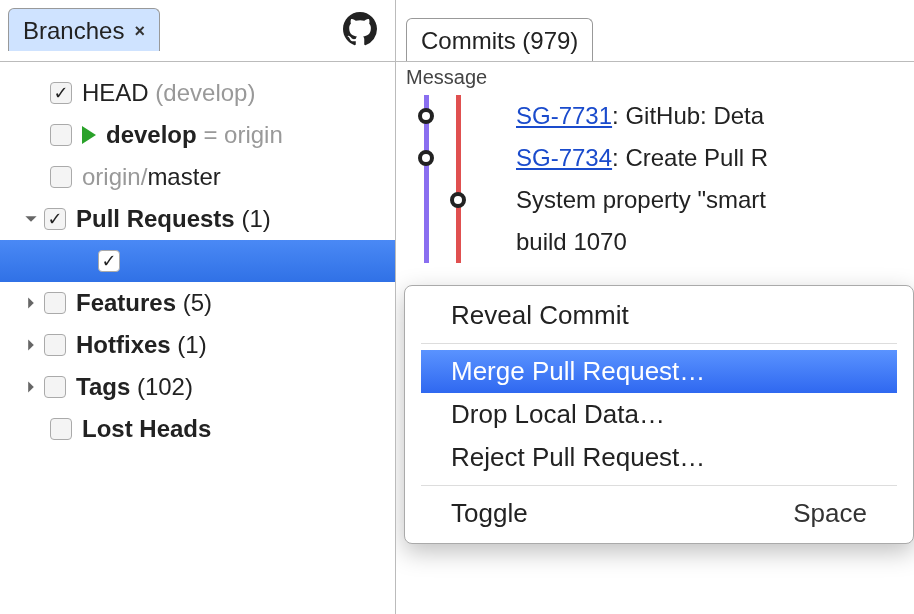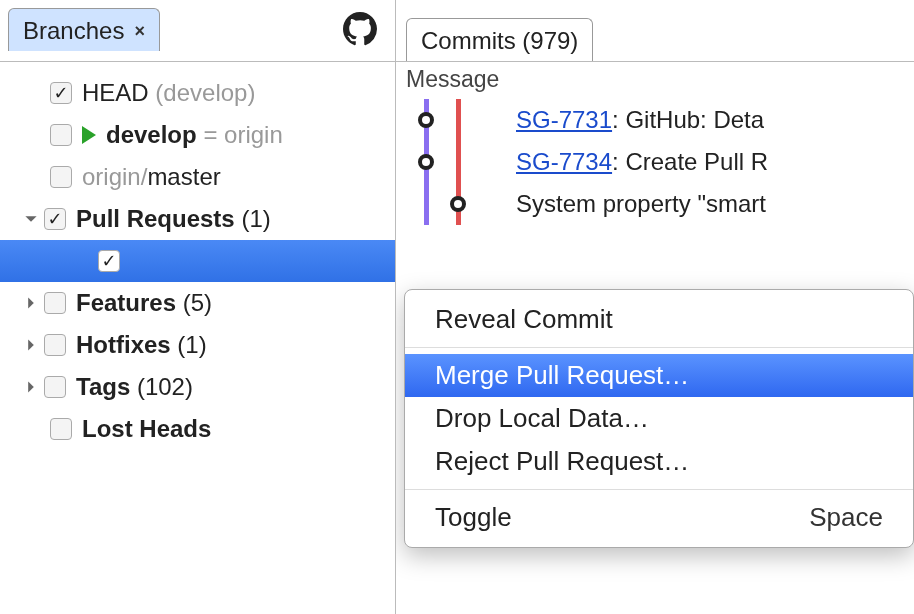--- a/index.html
+++ b/index.html
@@ -112,21 +112,21 @@
     .tree-label .gray { color: #999; }
     .right-tabbar {
       display: flex;
       padding: 6px 10px 0 10px;
       border-bottom: 1px solid #bbb;
       height: 62px;
       align-items: flex-end;
     }
     .msg-header {
       padding: 4px 10px 6px 10px;
-      font-size: 23px;
+      font-size: 20px;
       color: #444;
     }
     .commits-area {
       position: relative;
       flex: 1;
       overflow: hidden;
     }
     .commit-row {
       display: flex;
       align-items: center;
@@ -160,21 +160,21 @@
     .commit-msg { overflow: hidden; }
     .context-menu {
       position: absolute;
       left: 8px;
       top: 190px;
       right: 0;
       background: #fff;
       border: 1px solid #aaa;
       border-radius: 8px;
       box-shadow: 0 8px 24px rgba(0,0,0,0.25);
-      padding: 8px 0;
+      padding: 8px 16px;
     }
     .menu-item {
       padding: 6px 30px;
       font-size: 26px;
       display: flex;
       align-items: center;
     }
     .menu-item.selected {
       background: linear-gradient(#5a93ff, #2f68f0);
       color: #fff;
@@ -289,20 +289,27 @@
       </div>
       <div class="commit-msg"><a href="#">SG-7734</a><span>: Create Pull R</span></div>
     </div>
     <div class="commit-row">
       <div class="commit-graph">
         <div class="vline" style="left:18px;background:#8a6ff0;"></div>
         <div class="vline" style="left:50px;background:#e05050;"></div>
         <div class="dot" style="left:44px;"></div>
       </div>
       <div class="commit-msg">System property "smart</div>
+    </div>
+    <div class="commit-row">
+      <div class="commit-graph">
+        <div class="vline" style="left:18px;background:#8a6ff0;"></div>
+        <div class="vline" style="left:50px;background:#e05050;"></div>
+      </div>
+      <div class="commit-msg">build 1070</div>
     </div>
 
     <div class="context-menu">
       <div class="menu-item">Reveal Commit</div>
       <div class="menu-sep"></div>
       <div class="menu-item selected">Merge Pull Request…</div>
       <div class="menu-item">Drop Local Data…</div>
       <div class="menu-item">Reject Pull Request…</div>
       <div class="menu-sep"></div>
       <div class="menu-item">

